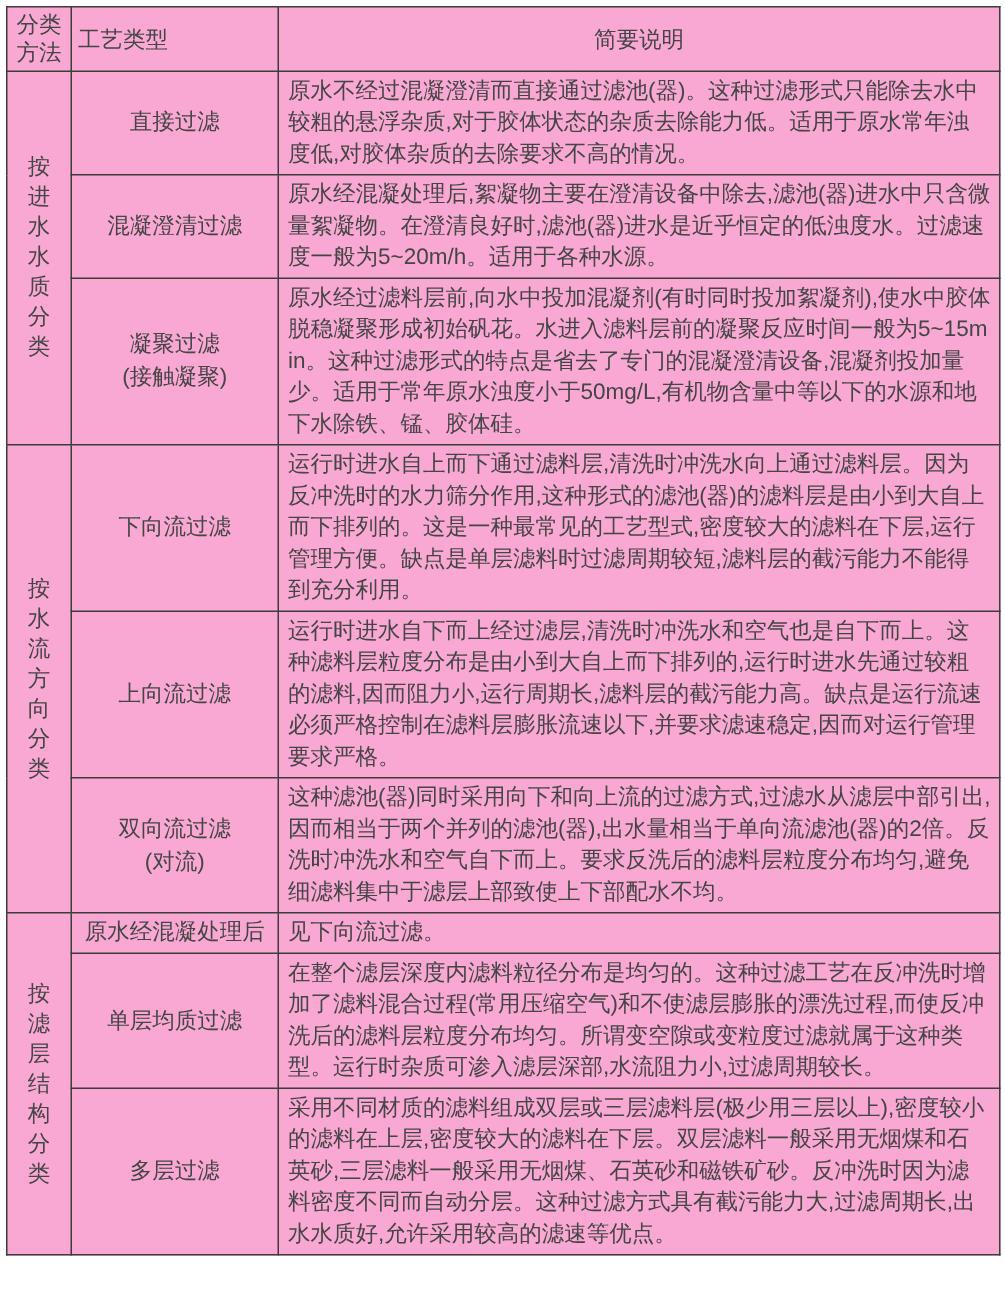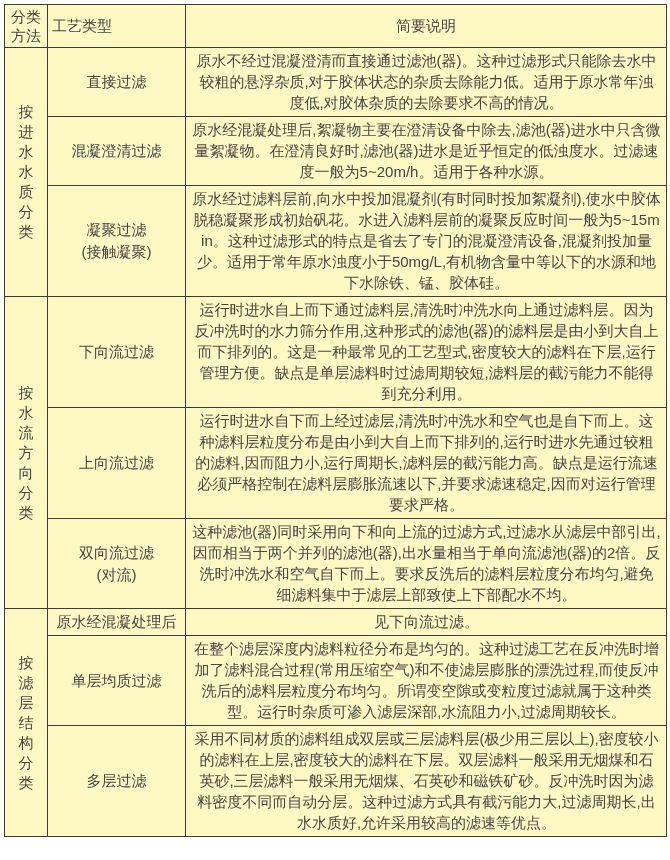--- a/index.html
+++ b/index.html
@@ -12,21 +12,21 @@
     height: 860px;
     overflow: hidden;
     font-family: "Liberation Sans", sans-serif;
     color: #454545;
   }
   table.filt {
     border-collapse: collapse;
     table-layout: fixed;
     width: 662px;
     margin: 4px;
-    background: #fef9c3;
+    background: #f9a8d4;
   }
   table.filt td, table.filt th {
     border: 1px solid #3c3c3c;
     font-size: 15px;
     font-weight: normal;
     color: #454545;
     box-sizing: border-box;
   }
   th.h-cat {
     width: 43px;
@@ -57,21 +57,21 @@
   }
   td.typ {
     width: 138px;
     text-align: center;
     vertical-align: middle;
     padding: 2px 4px;
     line-height: 22px;
   }
   td.desc {
     padding: 2px 5px 3px 6px;
-    text-align: center;
+    text-align: left;
     vertical-align: top;
     line-height: 21px;
     word-break: break-all;
   }
 </style>
 </head>
 <body>
 
 <table class="filt">
   <colgroup>

